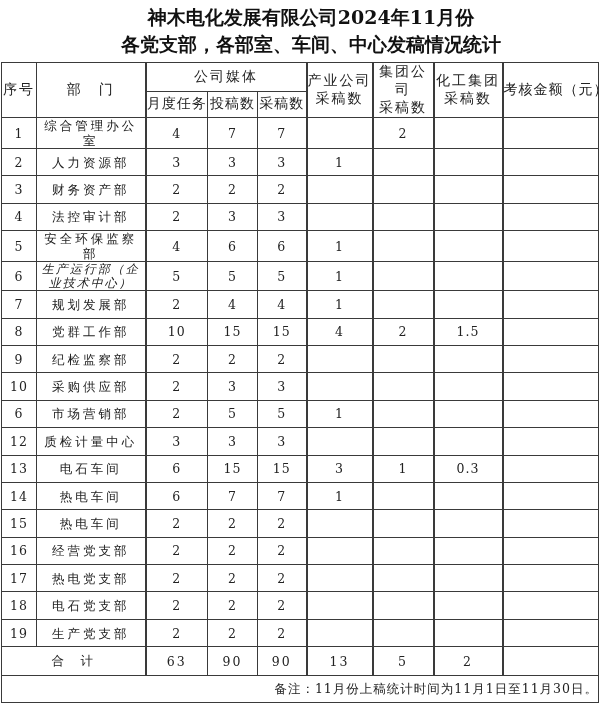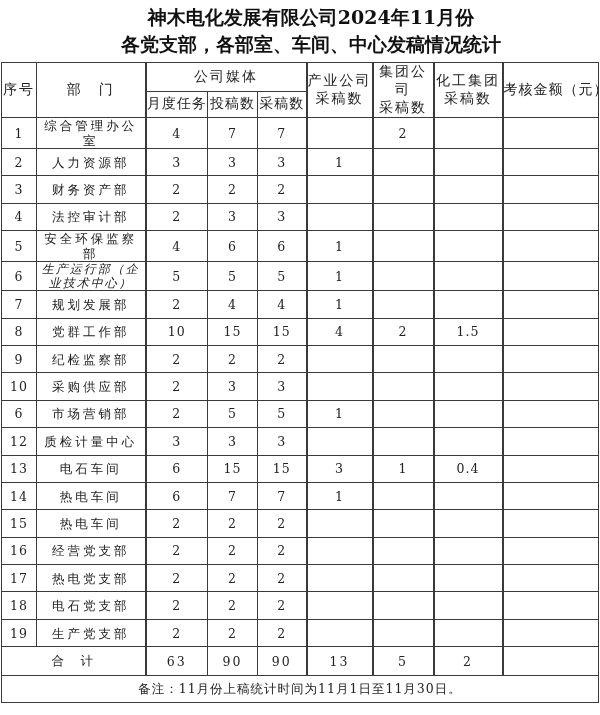--- a/index.html
+++ b/index.html
@@ -15,21 +15,21 @@
            font-weight: normal; font-size: 12.5px; letter-spacing: 2px; color: #222;
            overflow: hidden; }
   th { font-size: 14px; }
   .hdr-top { height: 28px; }
   .hdr-bot { height: 26px; }
   tbody tr { height: 27.4px; }
   tbody td.num { letter-spacing: 1px; }
   td.dept { letter-spacing: 3px; font-size: 12.5px; line-height: 15px; }
   td.dept.two-line { font-size: 12px; line-height: 14px; letter-spacing: 2px; font-style: italic; }
   tr.total td { height: 28px; }
-  tr.note td { height: 26px; letter-spacing: 1px; }
+  tr.note td { height: 26px; letter-spacing: 1px; text-align: right; }
   th.thick-right, td.thick-right { border-right: 2px solid #3a3a3a; }
   .nowrap { white-space: nowrap; }
 </style>
 </head>
 <body>
 
 <div class="title">
   <div>神木电化发展有限公司2024年11月份</div>
   <div>各党支部，各部室、车间、中心发稿情况统计</div>
 </div>
@@ -206,21 +206,21 @@
         <td class="num"></td>
       </tr>
       <tr>
         <td class="num">13</td>
         <td class="dept thick-right">电石车间</td>
         <td class="num">6</td>
         <td class="num">15</td>
         <td class="num thick-right">15</td>
         <td class="num thick-right">3</td>
         <td class="num thick-right">1</td>
-        <td class="num thick-right">0.4</td>
+        <td class="num thick-right">0.3</td>
         <td class="num"></td>
       </tr>
       <tr>
         <td class="num">14</td>
         <td class="dept thick-right">热电车间</td>
         <td class="num">6</td>
         <td class="num">7</td>
         <td class="num thick-right">7</td>
         <td class="num thick-right">1</td>
         <td class="num thick-right"></td>

